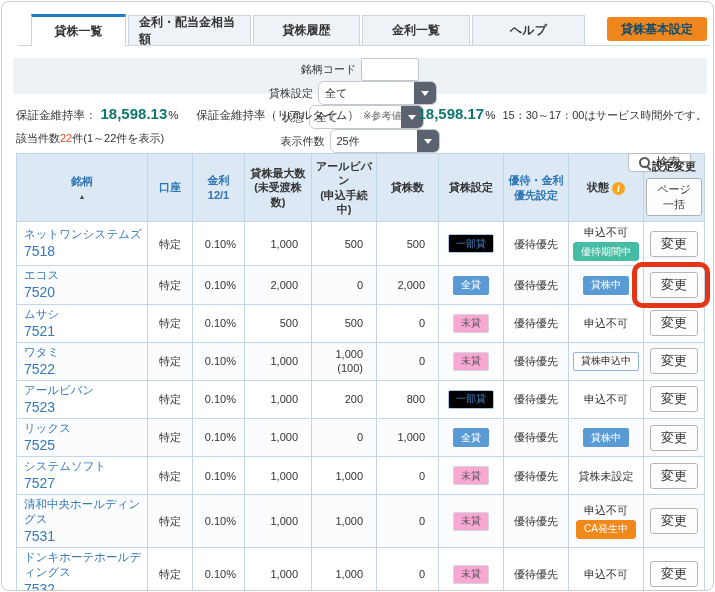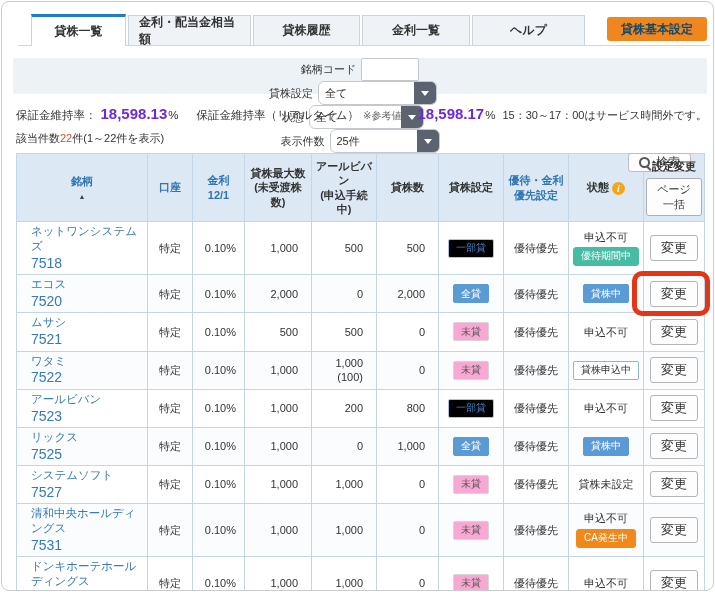--- a/index.html
+++ b/index.html
@@ -25,38 +25,38 @@
   .tri-down { width:0; height:0; border-left:4px solid transparent; border-right:4px solid transparent; border-top:5px solid #fff; }
   .sel-lending { width:119px; margin-right:14px; } .sel-status { width:115px; margin-right:14px; } .sel-count { width:110px; }
   .sp1 { width:17px; }
   .btn-search { margin-left:auto; display:flex; align-items:center; gap:5px; height:26px; padding:0 10px; background:#fdfdfd; border:1px solid #b9bfc6; border-radius:3px; font-size:12px; color:#333; cursor:pointer; }
   .mag { position:relative; width:12px; height:12px; display:inline-block; }
   .mag::before { content:''; position:absolute; left:0; top:0; width:7px; height:7px; border:2px solid #555; border-radius:50%; }
   .mag::after { content:''; position:absolute; left:9px; top:9px; width:5px; height:2px; background:#555; transform:rotate(45deg); transform-origin:0 0; }
 
   
   .summary-row { display:flex; align-items:baseline; margin:11px 6px 0 14px; font-size:11.5px; color:#333; white-space:nowrap; }
-  .summary-row .big { font-size:15px; font-weight:bold; color:#6d28d9; margin:0 1px 0 4px; }
+  .summary-row .big { font-size:15px; font-weight:bold; color:#0f766e; margin:0 1px 0 4px; }
   .summary-row .ref { font-size:10px; color:#666; margin:0 2px 0 4px; }
   .gap20 { width:18px; } 
   .service-note { margin-left:auto; font-size:11px; color:#333; }
   .result-row { margin:8px 0 0 14px; font-size:11px; color:#333; }
   .result-row .cnt { color:#e0491f; }
 
   
   table { border-collapse:collapse; table-layout:fixed; width:688px; margin:7px 0 0 14px; }
   th, td { border:1px solid #c2d6e8; vertical-align:middle; }
   thead th { background:#dce9f4; font-size:11px; font-weight:bold; color:#333; padding:5px 2px; line-height:1.3; text-align:center; }
   thead th.link { color:#2e75b5; cursor:pointer; }
   .sort { display:block; font-size:7px; color:#444; margin-top:4px; }
   .info-icon { display:inline-block; width:13px; height:13px; margin-left:3px; background:#f5a41e; color:#fff; border-radius:50%; font-size:10px; line-height:13px; text-align:center; font-style:italic; font-family:"Liberation Serif",serif; font-weight:bold; vertical-align:middle; cursor:pointer; }
   .btn-page-batch { display:block; margin:4px auto 0; padding:3px 8px; background:#fdfdfd; border:1px solid #aab0b6; border-radius:3px; font-size:11px; color:#333; cursor:pointer; }
   tbody td { background:#fff; font-size:11px; color:#333; padding:2px 4px; line-height:1.3; }
   tbody tr:nth-child(even) td { background:#fbfcfd; }
-  td.c-name { text-align:left; padding-left:14px; }
+  td.c-name { text-align:left; padding-left:7px; }
   .stock-name { display:block; color:#3579b8; font-size:11.5px; cursor:pointer; }
   .stock-code { display:block; color:#3579b8; font-size:14px; cursor:pointer; }
   td.c-center { text-align:center; }
   td.c-num { text-align:right; padding-right:13px; }
   td.c-rate { text-align:right; padding-right:8px; }
   .sub-num { display:block; }
   td.c-status { text-align:center; }
   td.c-status .status-text { display:block; font-size:11px; margin:1px 0; }
   td.c-status .bdg { margin:2px auto; }
   td.c-action { text-align:center; position:relative; }

